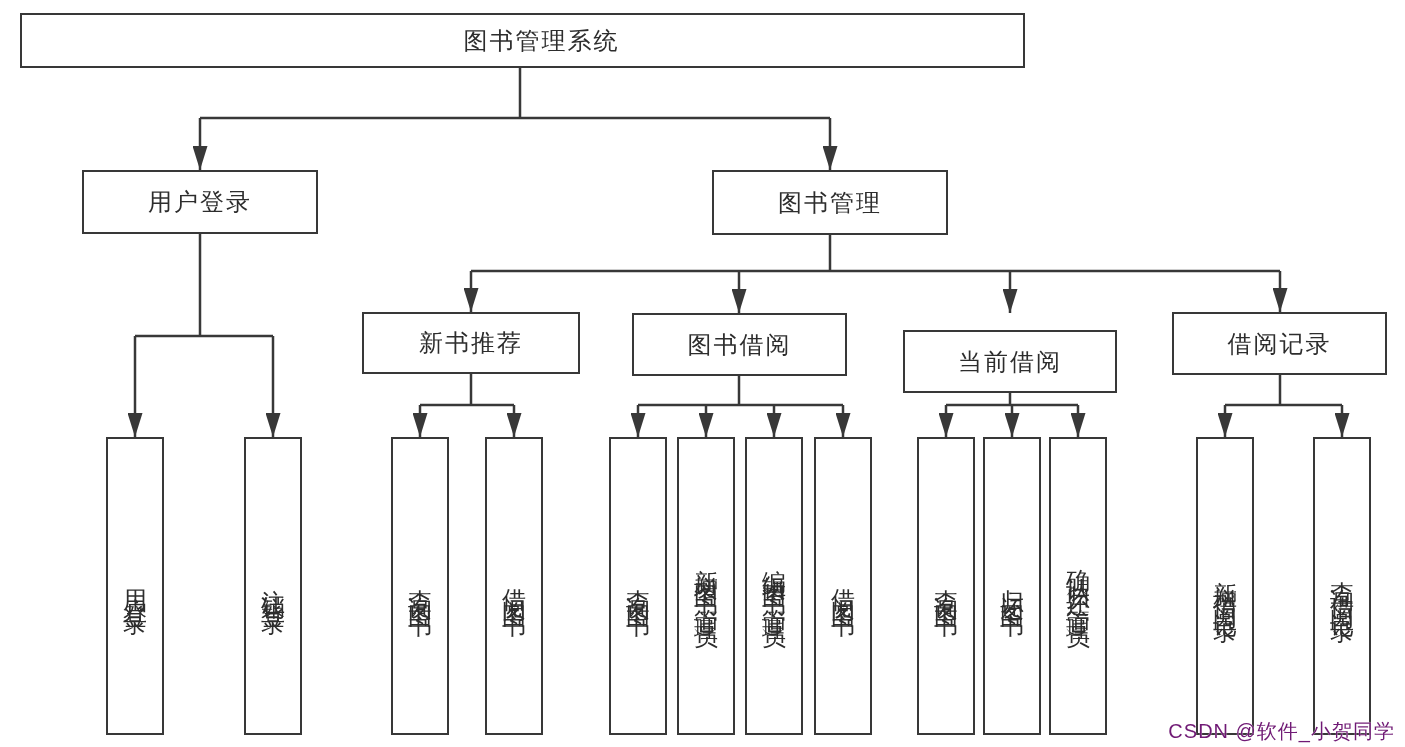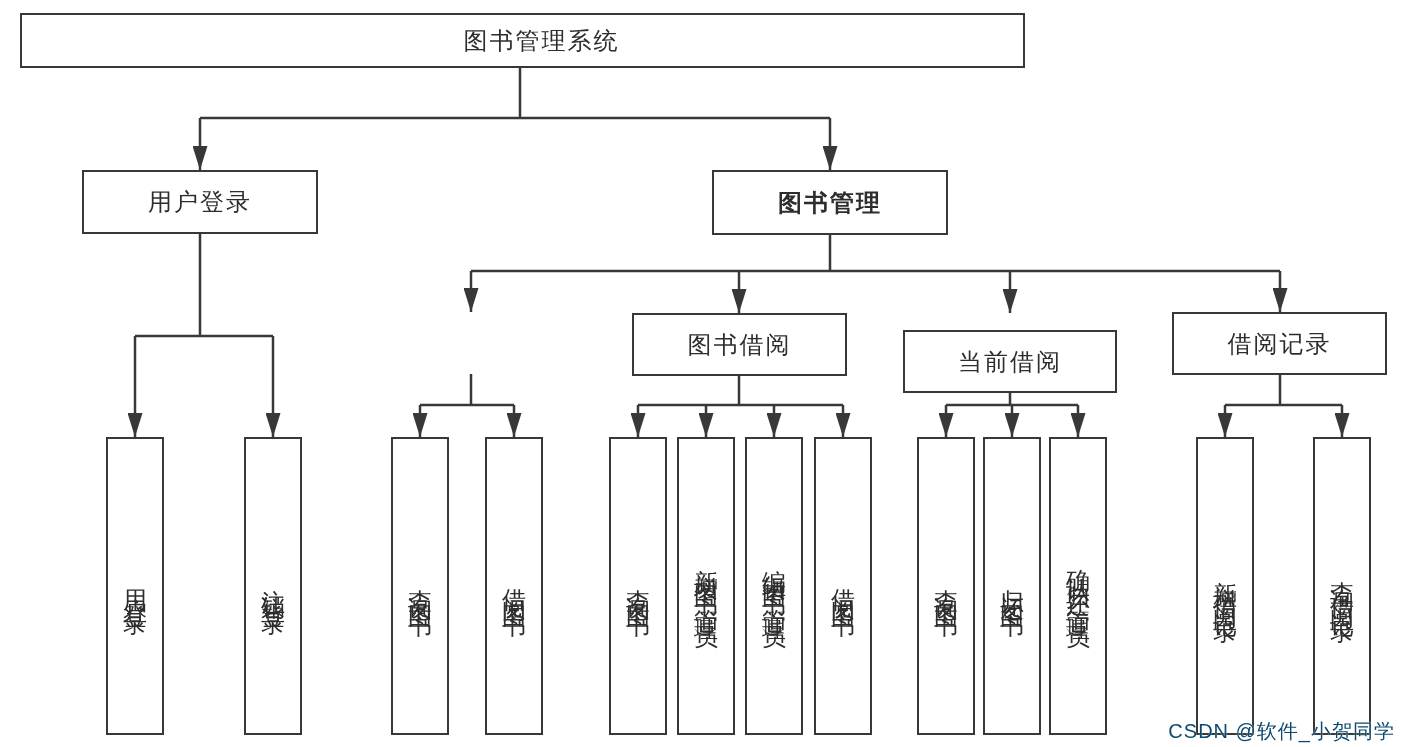--- a/index.html
+++ b/index.html
@@ -15,37 +15,37 @@
     display:flex;align-items:center;justify-content:center;
     font-size:24px;letter-spacing:2px;line-height:1;white-space:nowrap;
   }
   .node .vlabel{
     writing-mode:vertical-rl;text-orientation:mixed;
     letter-spacing:8px;line-height:1;white-space:nowrap;
   }
   
   .n-root{left:20px;top:13px;width:1005px;height:55px;padding-left:38px;}
   .n-user-login{left:82px;top:170px;width:236px;height:64px;}
-  .n-book-mgmt{left:712px;top:170px;width:236px;height:65px;font-weight:bold;}
+  .n-book-mgmt{left:712px;top:170px;width:236px;height:65px;}
   .n-new-book{left:362px;top:312px;width:218px;height:62px;}
   .n-book-borrow{left:632px;top:313px;width:215px;height:63px;text-align:right;}
   .n-current-borrow{left:903px;top:330px;width:214px;height:63px;}
   .n-borrow-records{left:1172px;top:312px;width:215px;height:63px;}
   
   .leaf{top:437px;width:58px;height:298px;}
   .l1{left:106px;}  .l2{left:244px;}
   .l3{left:391px;}  .l4{left:485px;}
   .l5{left:609px;}  .l6{left:677px;}
   .l7{left:745px;}  .l8{left:814px;}
   .l9{left:917px;}  .l10{left:983px;}
   .l11{left:1049px;}
   .l12{left:1196px;} .l13{left:1313px;}
   .watermark{
     position:absolute;right:10px;bottom:2px;
-    font-size:20px;color:#0c4a6e;letter-spacing:1px;
+    font-size:20px;color:#701a75;letter-spacing:1px;
     text-shadow:0 0 1px #ffffff;
   }
 </style>
 </head>
 <body>
 
 <div class="canvas">
 
   <svg class="connectors" width="1405" height="747" viewBox="0 0 1405 747">
     <defs>
@@ -88,20 +88,21 @@
       <line x1="1225" y1="405" x2="1225" y2="437" marker-end="url(#ah)"></line>
       <line x1="1342" y1="405" x2="1342" y2="437" marker-end="url(#ah)"></line>
     </g>
   </svg>
 
   <div class="node n-root">图书管理系统</div>
 
   <div class="node n-user-login">用户登录</div>
   <div class="node n-book-mgmt">图书管理</div>
 
+  <div class="node n-new-book">新书推荐</div>
   <div class="node n-book-borrow">图书借阅</div>
   <div class="node n-current-borrow">当前借阅</div>
   <div class="node n-borrow-records">借阅记录</div>
 
   <div class="node leaf l1">
     <span class="vlabel">用户登录</span>
   </div>
   <div class="node leaf l2">
     <span class="vlabel">注销登录</span>
   </div>

